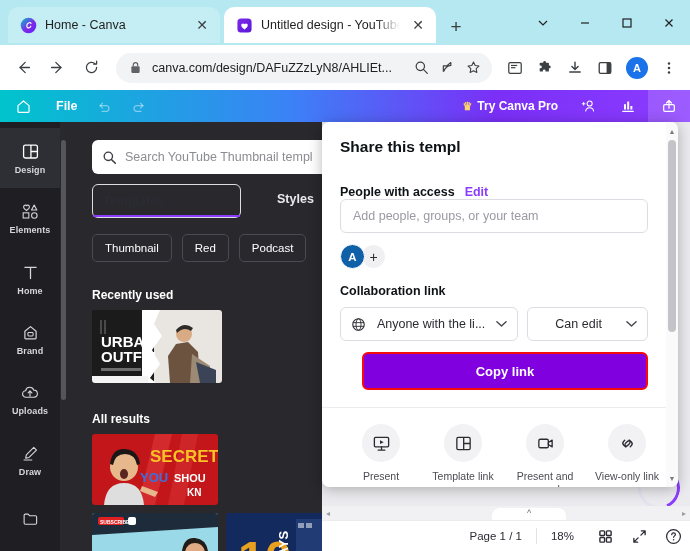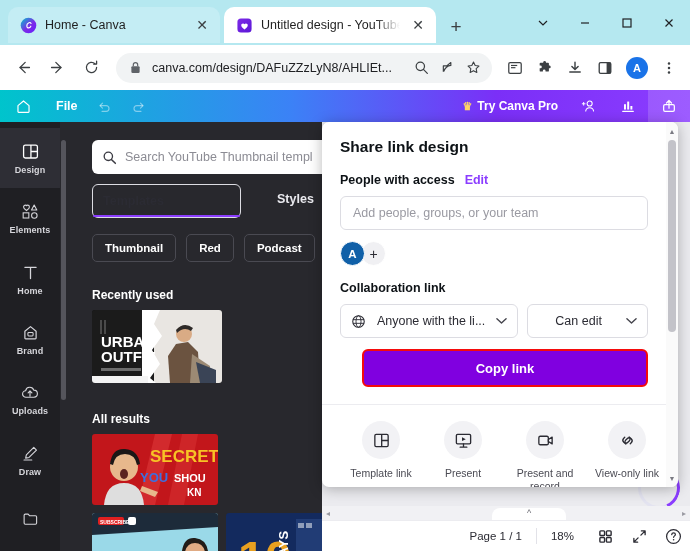--- a/index.html
+++ b/index.html
@@ -119,21 +119,21 @@
   .search-box .ph { font-size: 12.5px; color: #8c8c94; white-space: nowrap; overflow: hidden; }
   .tabs-row { position: absolute; left: 32px; top: 62px; width: 258px; display: flex; gap: 0; }
   .ptab { font-size: 12.5px; font-weight: bold; color: #fff; padding: 8px 0 8px 0; width: 150px; text-align: center; position: relative; }
   .ptab.sel::after {
     content: ""; position: absolute; left: 0; right: 0; bottom: 0; height: 2.5px;
     background: #8b3dff; border-radius: 2px;
   }
   .ptab.dim { color: #e9e9ee; width: 110px; }
   .chips { position: absolute; left: 32px; top: 112px; display: flex; gap: 10px; }
   .chip {
-    border: 1px solid #4a4a52; border-radius: 5px; color: #fff; font-size: 11.5px; font-weight: bold;
+    border: 1px solid #4a4a52; border-radius: 5px; color: #fff; font-size: 11.5px; font-weight: normal;
     padding: 7px 12px; white-space: nowrap;
   }
   .sect-title { position: absolute; left: 32px; font-size: 12px; font-weight: bold; color: #fff; }
   .recent-title { top: 166px; }
   .all-title { top: 290px; }
   .thumb-big {
     position: absolute; left: 32px; top: 188px; width: 130px; height: 73px;
     border-radius: 3px; overflow: hidden; background: #111;
   }
   .tgrid { position: absolute; left: 32px; top: 312px; width: 280px; }
@@ -177,24 +177,24 @@
     overflow: hidden;
   }
   .sd-scroll { position: absolute; right: 0; top: 0; width: 12px; height: 365px; background: #fafafa; }
   .sd-arrow { position: absolute; left: 0; width: 12px; height: 12px; display: flex; align-items: center; justify-content: center; color: #7a7a82; font-size: 7px; }
   .sd-arrow.up { top: 3px; }
   .sd-arrow.down { bottom: 3px; }
   .sd-thumb { position: absolute; left: 2px; top: 18px; width: 8px; height: 192px; background: #c3c3c9; border-radius: 4px; }
   .sd-body { padding: 16px 18px 0 18px; width: 344px; }
   .sd-title { font-size: 15.5px; font-weight: bold; color: #0d1216; }
   .sd-row-label { margin-top: 17px; display: flex; align-items: baseline; gap: 10px; }
-  .sd-sub { font-size: 12.5px; font-weight: bold; color: #0d1216; }
+  .sd-sub { font-size: 12.5px; font-weight: bold; color: #0d1216; margin-top: 12px; }
   .sd-edit { font-size: 12.5px; font-weight: bold; color: #8b3dff; }
   .sd-input {
-    margin-top: 9px; height: 34px; border: 1px solid #dcdce2; border-radius: 6px;
+    height: 34px; border: 1px solid #dcdce2; border-radius: 6px;
     display: flex; align-items: center; padding: 0 12px;
   }
   .sd-input .ph { font-size: 12.5px; color: #9a9aa2; }
   .sd-avatars { margin-top: 11px; display: flex; align-items: center; }
   .av-main {
     width: 25px; height: 25px; border-radius: 50%; background: #1060a8; color: #fff;
     font-size: 11.5px; font-weight: bold; display: flex; align-items: center; justify-content: center;
     border: 1.5px solid #fff; position: relative; z-index: 2;
   }
   .av-add {
@@ -611,21 +611,21 @@
   </div>
 
   <div class="share-dialog">
     <div class="sd-scroll">
       <div class="sd-arrow up">▲</div>
       <div class="sd-thumb"></div>
       <div class="sd-arrow down">▼</div>
     </div>
 
     <div class="sd-body">
-      <div class="sd-title">Share link design</div>
+      <div class="sd-title">Share this templ</div>
 
       <div class="sd-row-label">
         <span class="sd-sub">People with access</span>
         <span class="sd-edit">Edit</span>
       </div>
 
       <div class="sd-input">
         <span class="ph">Add people, groups, or your team</span>
       </div>
 
@@ -663,36 +663,36 @@
       </div>
 
       <div class="copy-btn">Copy link</div>
 
       <div class="sd-sep"></div>
 
       <div class="sd-actions">
         <div class="act">
           <div class="act-circle">
             <svg width="19" height="19" viewBox="0 0 20 20">
+                <rect x="2.5" y="3.5" width="15" height="10" rx="1.2" fill="none" stroke="#2b2b33" stroke-width="1.4"></rect>
+                <path d="M10 13.5v3M6.5 17h7" stroke="#2b2b33" stroke-width="1.4" stroke-linecap="round"></path>
+                <path d="M8.4 6.6l4 2-4 2z" fill="#2b2b33"></path>
+              </svg>
+          </div>
+          <div class="act-label">Present</div>
+        </div>
+        <div class="act">
+          <div class="act-circle">
+            <svg width="19" height="19" viewBox="0 0 20 20">
                 <rect x="3" y="3.5" width="14" height="13" rx="1.4" fill="none" stroke="#2b2b33" stroke-width="1.4"></rect>
                 <path d="M10.2 3.5v13" stroke="#2b2b33" stroke-width="1.4"></path>
                 <path d="M10.2 10h6.8" stroke="#2b2b33" stroke-width="1.4"></path>
               </svg>
           </div>
           <div class="act-label">Template link</div>
-        </div>
-        <div class="act">
-          <div class="act-circle">
-            <svg width="19" height="19" viewBox="0 0 20 20">
-                <rect x="2.5" y="3.5" width="15" height="10" rx="1.2" fill="none" stroke="#2b2b33" stroke-width="1.4"></rect>
-                <path d="M10 13.5v3M6.5 17h7" stroke="#2b2b33" stroke-width="1.4" stroke-linecap="round"></path>
-                <path d="M8.4 6.6l4 2-4 2z" fill="#2b2b33"></path>
-              </svg>
-          </div>
-          <div class="act-label">Present</div>
         </div>
         <div class="act">
           <div class="act-circle">
             <svg width="19" height="19" viewBox="0 0 20 20">
                 <rect x="3" y="5.5" width="10" height="9" rx="1.6" fill="none" stroke="#2b2b33" stroke-width="1.4"></rect>
                 <path d="M13 9l4-2.6v7.2L13 11z" fill="none" stroke="#2b2b33" stroke-width="1.4" stroke-linejoin="round"></path>
               </svg>
           </div>
           <div class="act-label">Present and record</div>
         </div>

